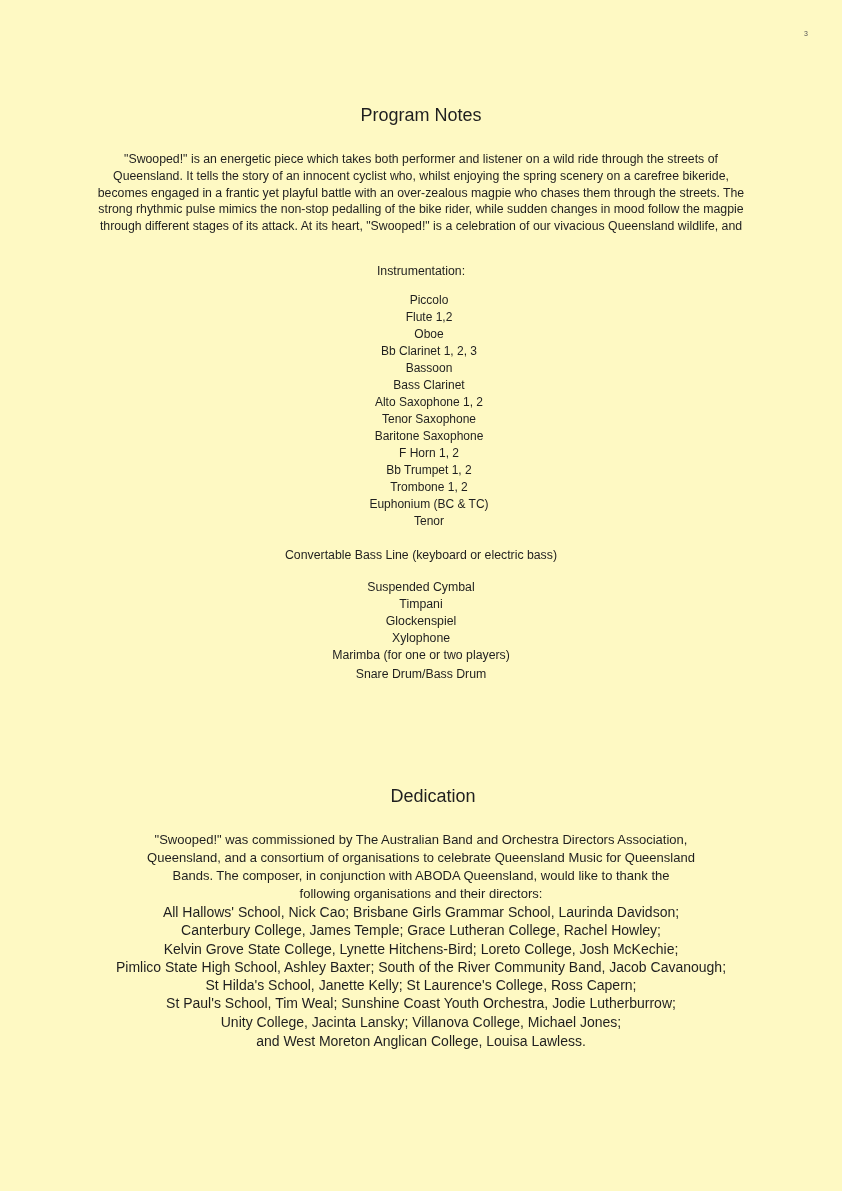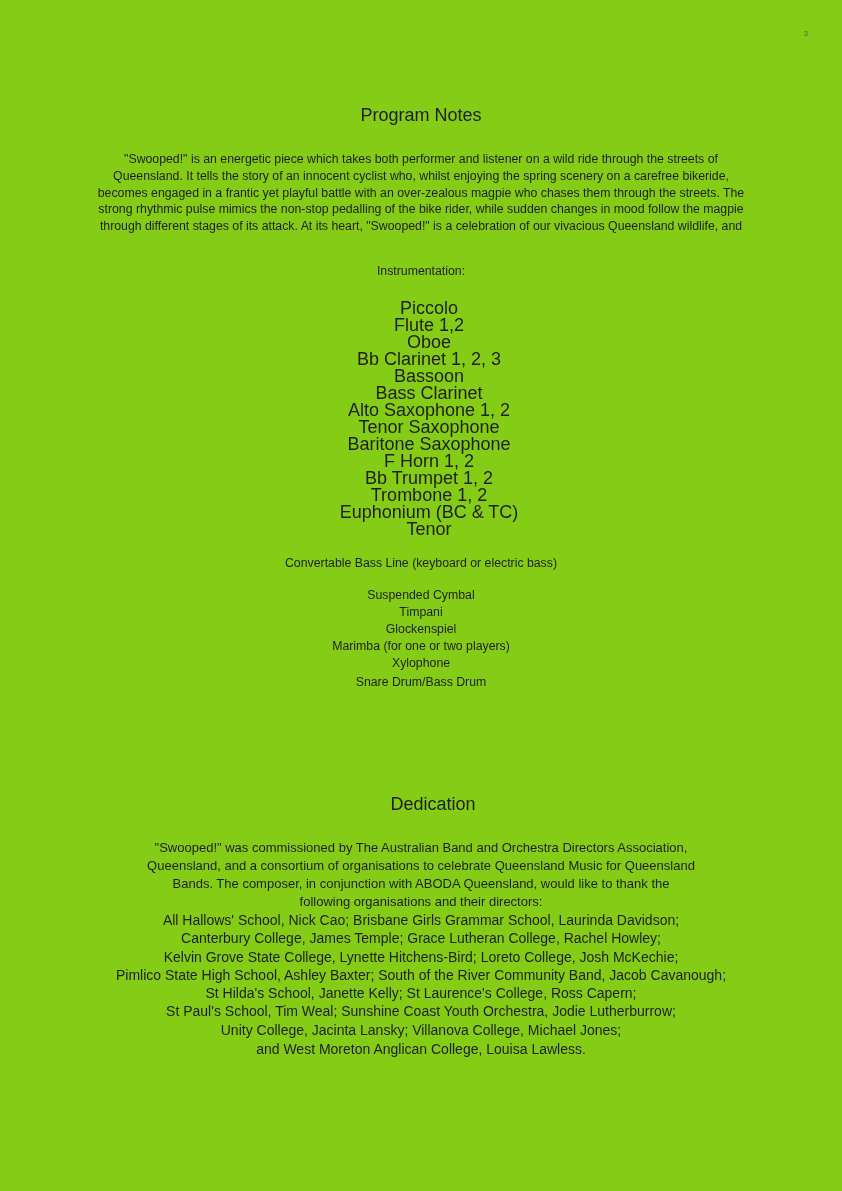--- a/index.html
+++ b/index.html
@@ -4,21 +4,21 @@
 <style>
   html, body {
     margin: 0;
     padding: 0;
     background: #ffffff;
   }
   .page {
     position: relative;
     width: 842px;
     height: 1191px;
-    background: #84cc16;
+    background: #fef9c3;
     font-family: "Liberation Sans", sans-serif;
     color: #1f1f1f;
     overflow: hidden;
   }
   .page-number {
     position: absolute;
     top: 30px;
     right: 34px;
     font-size: 7px;
     color: #555555;
@@ -41,22 +41,22 @@
     margin-top: 26px;
     font-size: 12.3px;
     line-height: 16.8px;
   }
   .inst-heading {
     margin-top: 28px;
     font-size: 12.3px;
     line-height: 17px;
   }
   .winds-list {
-    margin-top: 20px;
-    font-size: 18px;
+    margin-top: 12px;
+    font-size: 12px;
     line-height: 17px;
     padding-left: 16px;
   }
   .bass-line {
     margin-top: 17px;
     font-size: 12.3px;
     line-height: 17px;
   }
   .perc-list {
     margin-top: 15px;
@@ -118,22 +118,22 @@
     <div class="ln">Euphonium (BC &amp; TC)</div>
     <div class="ln">Tenor</div>
   </div>
 
   <div class="bass-line ln">Convertable Bass Line (keyboard or electric bass)</div>
 
   <div class="perc-list">
     <div class="ln">Suspended Cymbal</div>
     <div class="ln">Timpani</div>
     <div class="ln">Glockenspiel</div>
+    <div class="ln">Xylophone</div>
     <div class="ln">Marimba (for one or two players)</div>
-    <div class="ln">Xylophone</div>
   </div>
 
   <div class="drums-line ln">Snare Drum/Bass Drum</div>
 
   <h1 class="title ded-title">Dedication</h1>
 
   <div class="ded-para">
     <div class="ln">"Swooped!" was commissioned by The Australian Band and Orchestra Directors Association,</div>
     <div class="ln">Queensland, and a consortium of organisations to celebrate Queensland Music for Queensland</div>
     <div class="ln">Bands. The composer, in conjunction with ABODA Queensland, would like to thank the</div>

